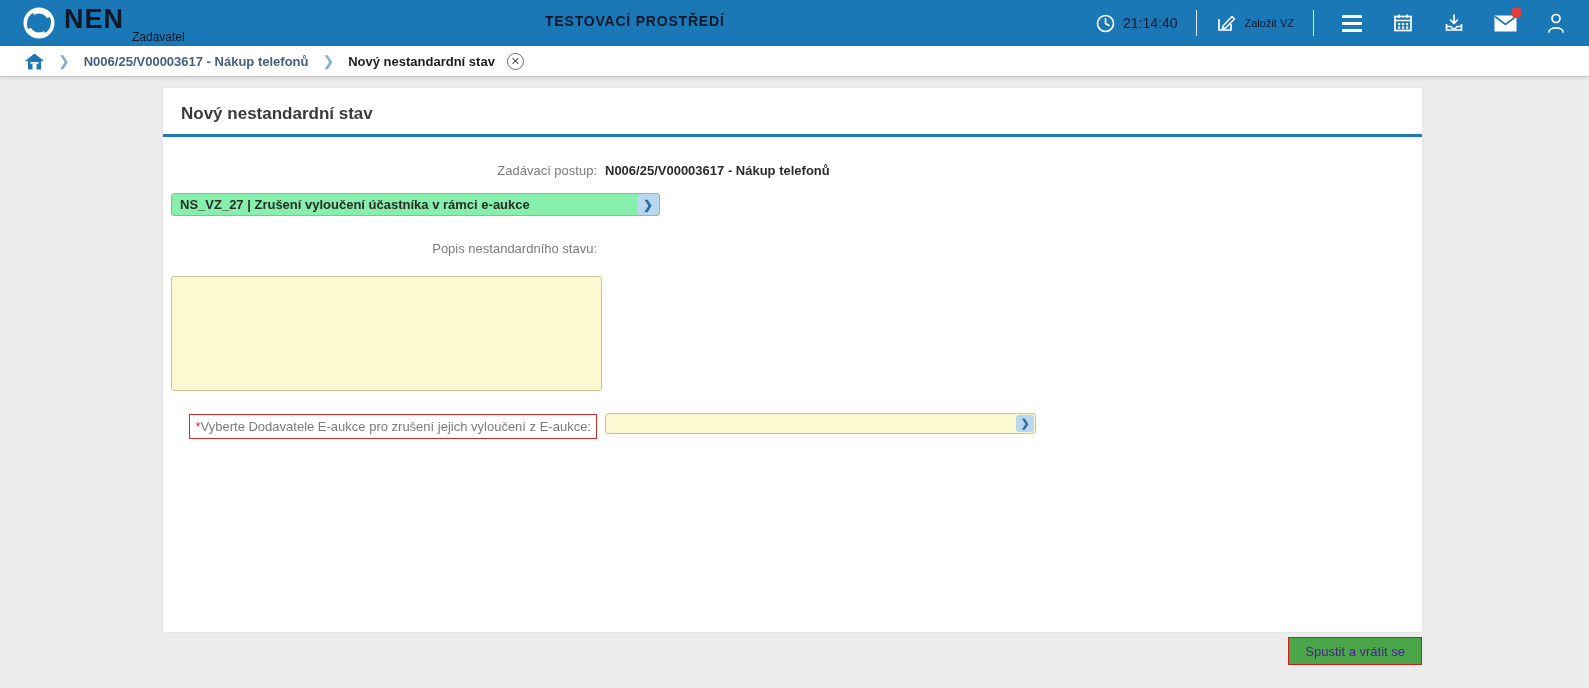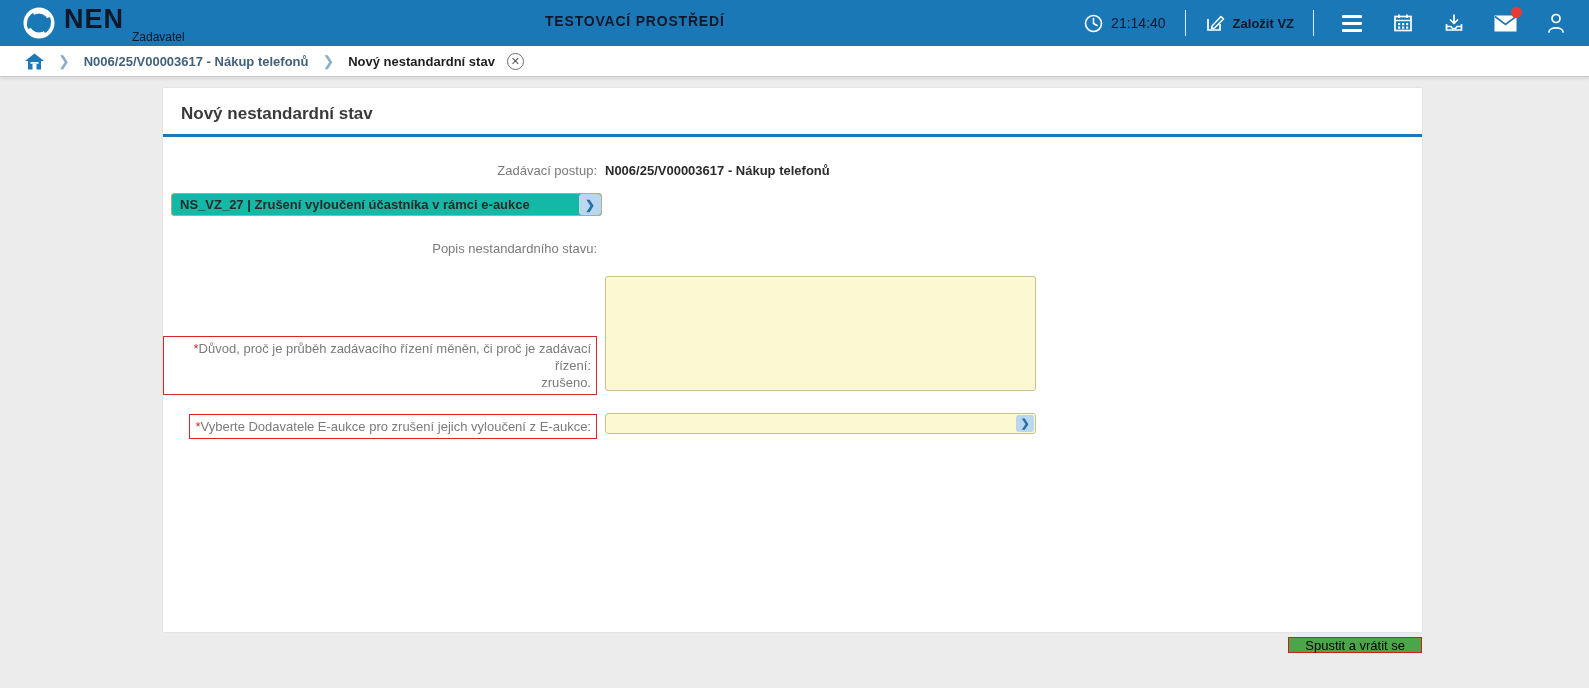--- a/index.html
+++ b/index.html
@@ -15,21 +15,21 @@
   .logo-text { font-size:27px; font-weight:bold; letter-spacing:1px; margin-left:8px; line-height:30px; }
   .logo-sub { position:absolute; left:110px; top:26px; font-size:12px; font-weight:normal; }
   .env-title {
     position:absolute; left:545px; top:13px; font-size:14px; font-weight:bold; letter-spacing:0.8px;
   }
   .header-right {
     position:absolute; right:14px; top:0; height:46px; display:flex; align-items:center; gap:13px;
   }
   .hdr-group { display:flex; align-items:center; gap:8px; }
   .hdr-time { font-size:14px; }
-  .hdr-createvz { font-size:13px; font-weight:bold; }
+  .hdr-createvz { font-size:11px; font-weight:normal; }
   .hdr-divider { width:1px; height:26px; background:rgba(255,255,255,0.85); margin:0 6px; }
   .icon-btn { width:24px; height:24px; display:flex; align-items:center; justify-content:center; position:relative; margin:0 7px; cursor:pointer; }
   .hamburger { display:flex; flex-direction:column; gap:4px; }
   .hamburger span { display:block; width:20px; height:3px; background:#fff; border-radius:1px; }
   .mail-dot { position:absolute; top:-4px; right:-5px; width:11px; height:11px; border-radius:50%; background:#e23c39; }
 
   
   .breadcrumb-bar {
     height:31px; background:#ffffff; border-bottom:1px solid #c9c9c9;
     display:flex; align-items:center; padding-left:25px;
@@ -46,33 +46,33 @@
 
   
   .content { position:relative; height:611px; background:#ececec; }
   .panel-wrap { position:absolute; left:163px; top:11px; width:1259px; }
   .panel { background:#ffffff; height:544px; box-shadow:0 0 2px rgba(0,0,0,0.10); }
   .panel-title-row { padding:16px 6px 0 6px; margin:0 0; border-bottom:3px solid #1d78b8; }
   .panel-title { font-size:17px; font-weight:bold; color:#3a3a3a; padding:0 0 10px 12px; }
 
   .form-body { padding-top:22px; }
   .form-row { display:flex; margin-bottom:0; }
-  .lbl-cell { width:434px; display:flex; justify-content:flex-end; align-items:flex-end; }
+  .lbl-cell { width:434px; display:flex; justify-content:flex-end; align-items:center; }
   .fld-cell { margin-left:8px; width:431px; }
   .lbl { font-size:13px; color:#7b7b7b; text-align:right; line-height:17px; }
   .req { color:#cf2a27; font-size:13px; }
   .val { font-size:13px; font-weight:bold; color:#2b2b2b; line-height:17px; }
 
   .row-zp { margin-bottom:14px; padding-top:0; }
   .row-zp .lbl-cell { padding-top:2px; }
   .row-zp .fld-cell { padding-top:2px; }
 
   .row-ns { margin-bottom:24px; align-items:center; }
   .select-box {
-    width:431px; height:23px; background:#14b8a6;
+    width:489px; height:23px; background:#86efac;
     border:1px solid #b1ad7f; border-radius:3px;
     display:flex; align-items:center; position:relative; cursor:pointer;
   }
   .select-value { flex:1; padding-left:8px; font-size:13px; font-weight:bold; color:#2b2b2b; white-space:nowrap; overflow:hidden; }
   .select-arrow {
     width:22px; height:21px; background:#b9d7ef; border-radius:3px;
     display:flex; align-items:center; justify-content:center; margin-right:0px;
     color:#2a6ea6; font-size:12px; font-weight:bold;
   }
 
@@ -97,21 +97,21 @@
     display:flex; align-items:center; justify-content:flex-end; cursor:pointer;
   }
   .lookup-input { flex:1; height:100%; background:transparent; border:none; outline:none; font-family:"Liberation Sans", sans-serif; font-size:13px; padding-left:6px; }
   .lookup-arrow {
     width:18px; height:17px; background:#b9d7ef; border-radius:3px; margin-right:1px;
     display:flex; align-items:center; justify-content:center; color:#2a6ea6; font-size:11px; font-weight:bold;
   }
 
   .footer-actions { display:flex; justify-content:flex-end; padding-top:5px; }
   .btn-green {
-    min-width:132px; height:16px; background:#4ba64a; color:#000000;
+    min-width:132px; height:28px; background:#4ba64a; color:#4c1d95;
     border:1px solid #cc1f1a; font-size:13px; font-family:"Liberation Sans", sans-serif;
     cursor:pointer; padding:0 16px;
   }
 
   svg { display:block; }
 </style>
 </head>
 <body>
 
 <div class="app-header">
@@ -237,24 +237,20 @@
           </div>
         </div>
 
         <div class="form-row row-popis">
           <div class="lbl-cell">
             <span class="lbl">Popis nestandardního stavu:</span>
           </div>
         </div>
 
         <div class="form-row row-duvod">
-          <div class="lbl-cell">
-            <span class="lbl red-box"><span class="req">*</span><span class="lbl-pre">Důvod, proč je průběh zadávacího řízení měněn, či proč je zadávací řízení:
-zrušeno.</span></span>
-          </div>
           <div class="fld-cell">
             <textarea class="textarea-box" style=""></textarea>
           </div>
         </div>
 
         <div class="form-row row-dod">
           <div class="lbl-cell">
             <span class="lbl red-box"><span class="req">*</span><span>Vyberte Dodavatele E-aukce pro zrušení jejich vyloučení z E-aukce:</span></span>
           </div>
           <div class="fld-cell">

